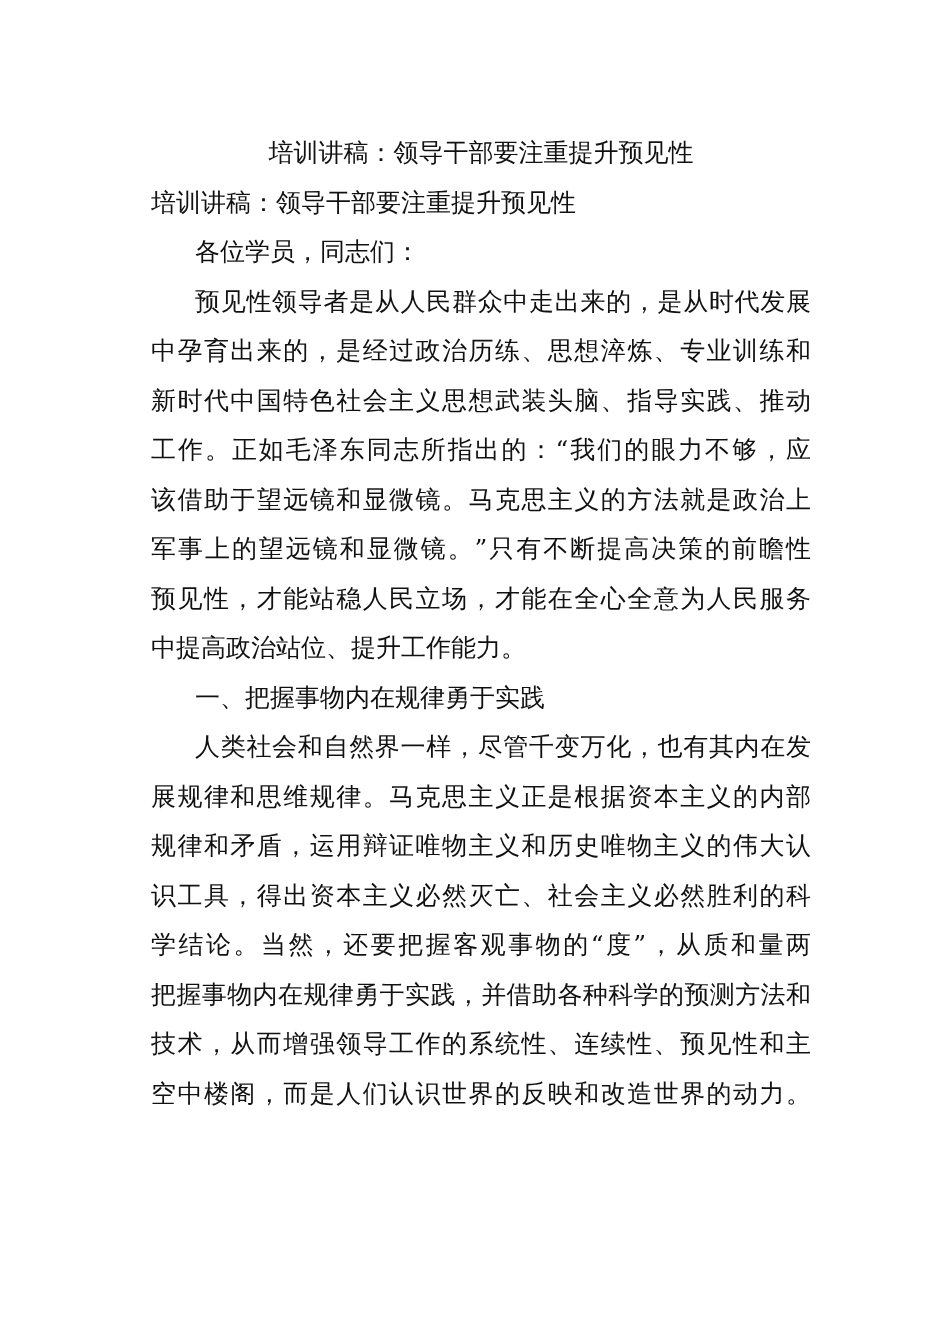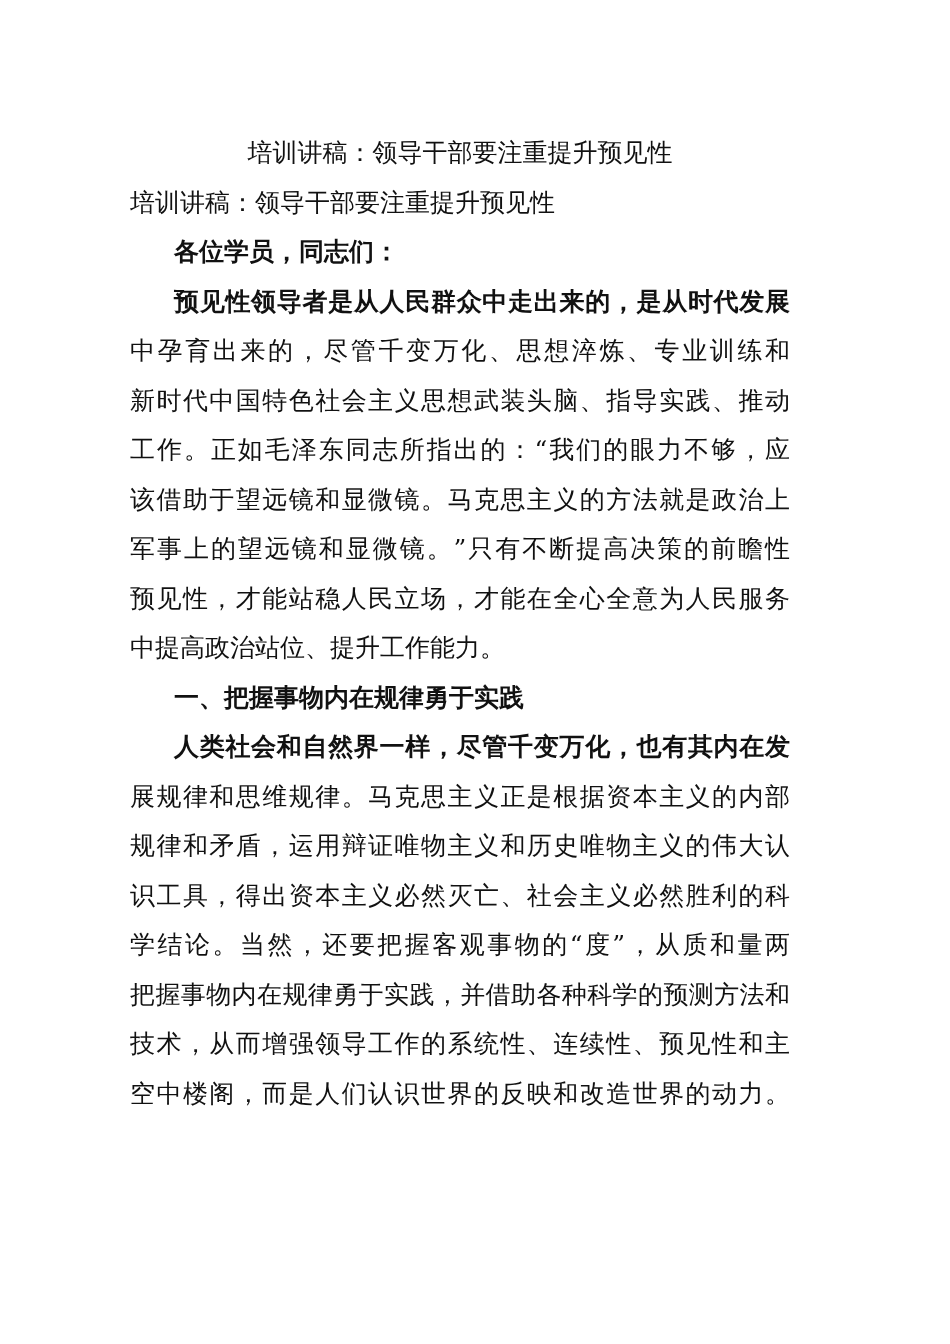--- a/index.html
+++ b/index.html
@@ -10,21 +10,21 @@
     body {
       width: 950px;
       height: 1344px;
       position: relative;
       overflow: hidden;
       font-family: "DejaVu Serif", "Liberation Serif", serif;
       color: #111111;
     }
     .page {
       position: absolute;
-      left: 130px;
+      left: 151px;
       top: 128px;
       width: 660px;
     }
     .line {
       font-size: 25px;
       line-height: 49.5px;
       height: 49.5px;
       white-space: nowrap;
       text-align: justify;
       text-align-last: justify;
@@ -33,38 +33,37 @@
     .title {
       text-align: center;
       text-align-last: center;
     }
     .left {
       text-align: left;
       text-align-last: left;
     }
     .indent {
       padding-left: 44px;
-      font-weight: bold;
     }
     .para-last {
       text-align: center;
       text-align-last: left;
     }
   </style>
 </head>
 <body>
 
 <div class="page">
   <div class="line title">培训讲稿：领导干部要注重提升预见性</div>
   <div class="line left">培训讲稿：领导干部要注重提升预见性</div>
   <div class="line left indent">各位学员，同志们：</div>
 
   <div>
     <div class="line indent">预见性领导者是从人民群众中走出来的，是从时代发展</div>
-    <div class="line">中孕育出来的，尽管千变万化、思想淬炼、专业训练和</div>
+    <div class="line">中孕育出来的，是经过政治历练、思想淬炼、专业训练和</div>
     <div class="line">新时代中国特色社会主义思想武装头脑、指导实践、推动</div>
     <div class="line">工作。正如毛泽东同志所指出的：“我们的眼力不够，应</div>
     <div class="line">该借助于望远镜和显微镜。马克思主义的方法就是政治上</div>
     <div class="line">军事上的望远镜和显微镜。”只有不断提高决策的前瞻性</div>
     <div class="line">预见性，才能站稳人民立场，才能在全心全意为人民服务</div>
     <div class="line para-last">中提高政治站位、提升工作能力。</div>
   </div>
 
   <div class="line left indent">一、把握事物内在规律勇于实践</div>
 

